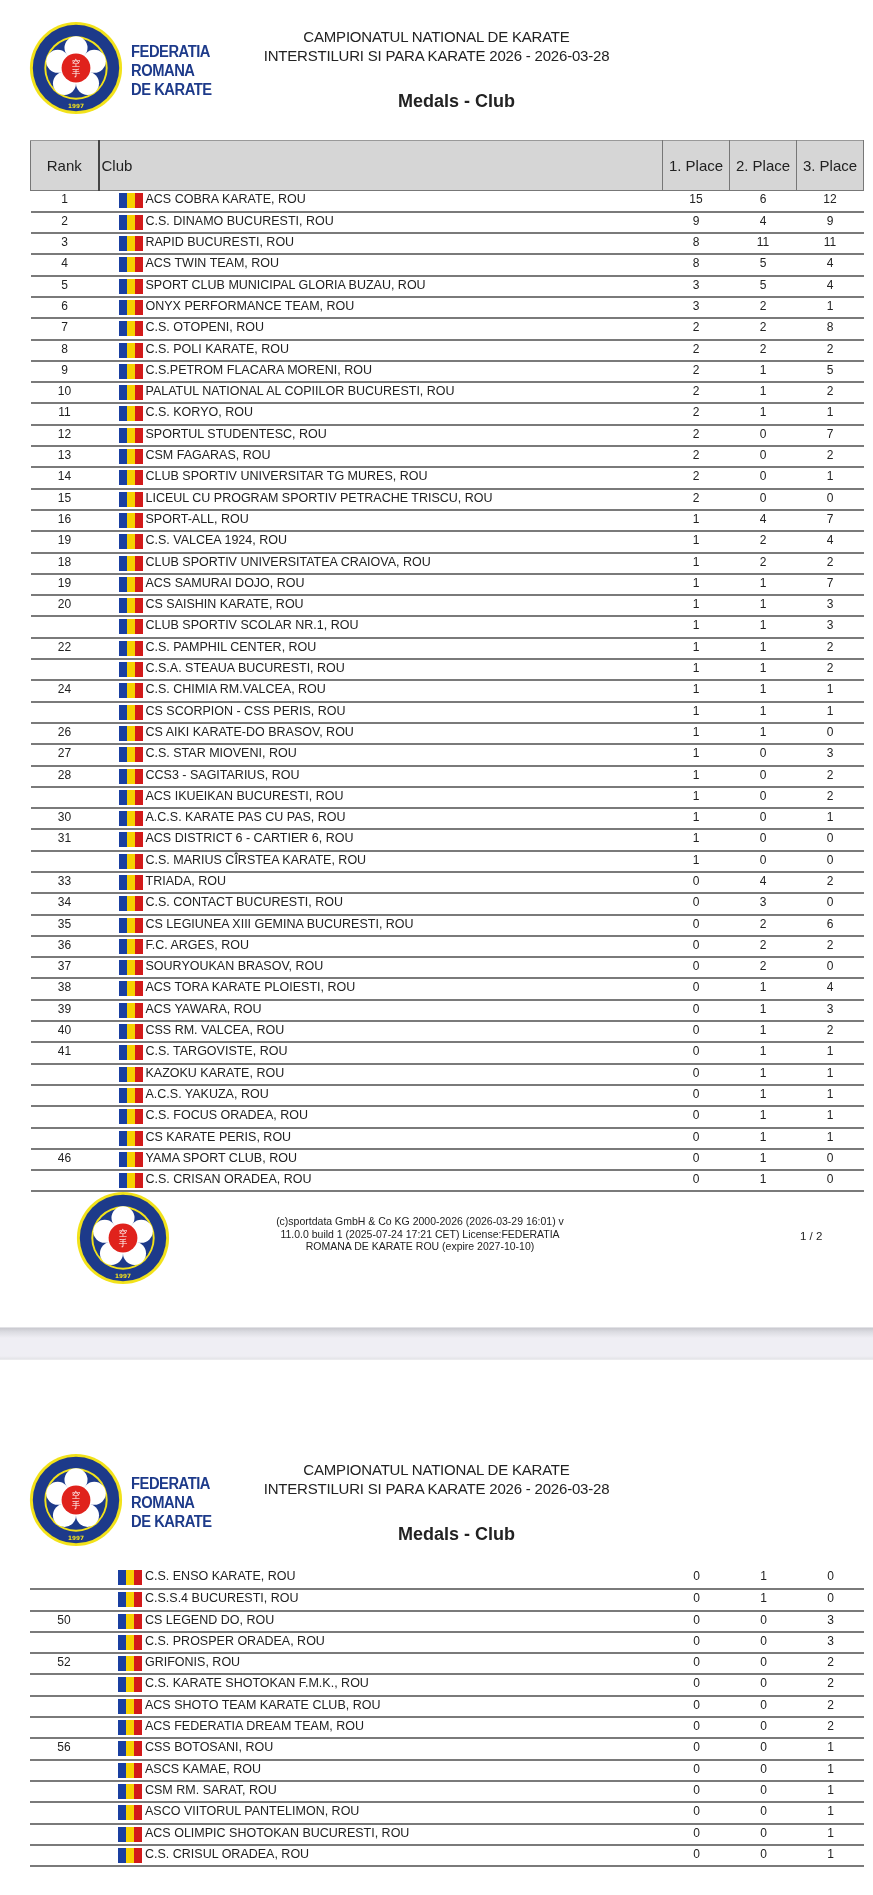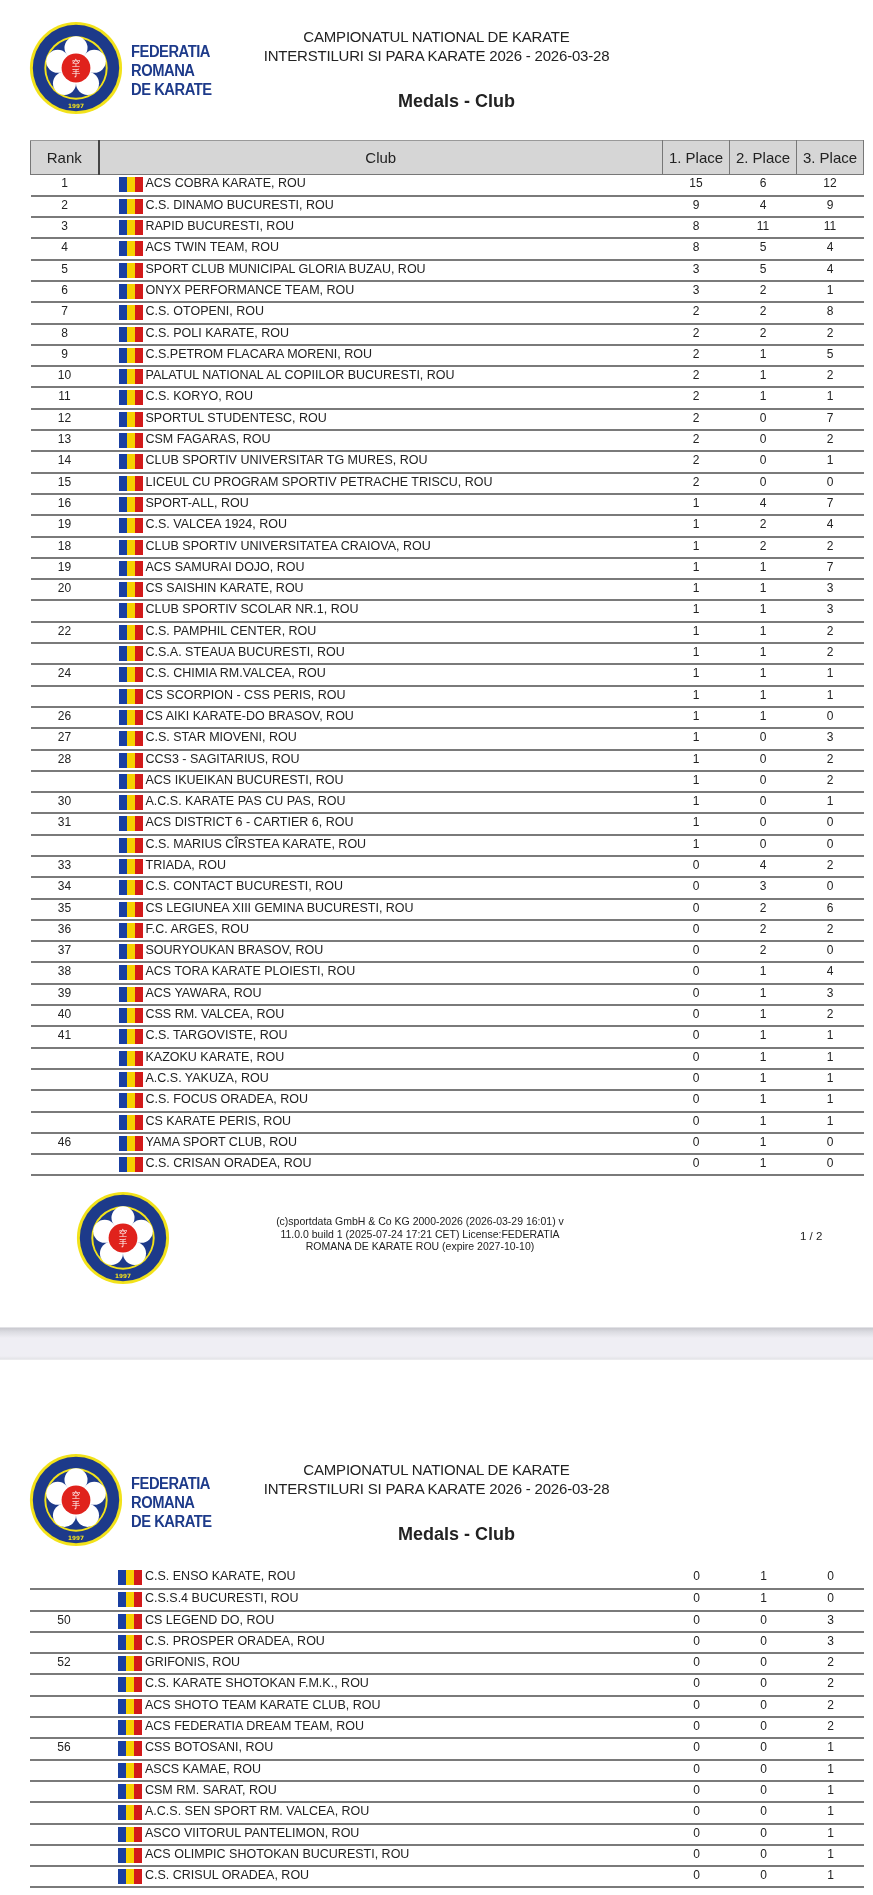--- a/index.html
+++ b/index.html
@@ -10,23 +10,23 @@
   .page-gap { position: absolute; left: 0; top: 1327px; width: 873px; height: 33px;
     background: linear-gradient(#c9c9cf 0px, #dcdce2 4px, #efeef4 10px, #efeef4 28px, #e4e4e8 31px, #ffffff 33px); border-top: 1px solid #e2e2e6; }
 
   .header { position: absolute; left: 0; width: 873px; height: 120px; }
   .logo { position: absolute; left: 28px; width: 96px; height: 96px; }
   .logo-text { position: absolute; left: 131px; font-family: "Liberation Sans", sans-serif; font-weight: bold; color: #1d3a8a; font-size: 16px; line-height: 19px; letter-spacing: -0.5px; transform: scaleX(0.92); transform-origin: left; }
   .title-line { position: absolute; left: 0; width: 873px; text-align: center; font-size: 15px; color: #222; letter-spacing: -0.2px; }
   .subtitle { position: absolute; width: 873px; text-align: center; font-size: 18px; color: #222; font-weight: bold; }
 
   table.medals { position: absolute; left: 30px; width: 834px; border-collapse: collapse; font-size: 12px; }
-  table.medals th { background: #d6d6d6; font-weight: normal; font-size: 15px; height: 19px; padding: 8px 2px; border: 1px solid #777; border-top: 1px solid #999; color: #222; }
+  table.medals th { background: #d6d6d6; font-weight: normal; font-size: 15px; height: 19px; padding: 16px 2px; border: 1px solid #777; border-top: 1px solid #999; color: #222; }
   table.medals th.rank { width: 68px; text-align: center; }
-  table.medals th.club { text-align: center; border-left: 2px solid #444; }
+  table.medals th.club { text-align: left; border-left: 2px solid #444; }
   table.medals th.place { width: 67px; text-align: center; }
   table.medals td { height: 21.3px; border-bottom: 2px solid #7a7a7a; vertical-align: top; padding-top: 1px; color: #222; }
   table.medals td.rank { width: 68px; text-align: center; font-size: 12px; }
   table.medals td.club { font-size: 12.5px; white-space: nowrap; }
   table.medals td.num { width: 67px; text-align: center; font-size: 12px; }
   .flag { display: inline-block; width: 24px; height: 15px; vertical-align: top; margin-right: 3px; margin-top: 1px; margin-left: 20px; background: linear-gradient(90deg, #1a3fa0 0 33%, #f6d100 33% 66%, #d21a1a 66% 100%); }
 
   .footer { position: absolute; left: 0; top: 1185px; width: 873px; height: 110px; }
   .footer .logo { left: 75px; top: 5px; width: 96px; height: 96px; }
   .footer-text { position: absolute; left: 230px; width: 380px; top: 30px; text-align: center; font-size: 10.5px; line-height: 12.5px; color: #222; }
@@ -542,27 +542,20 @@
         </tr>
         <tr>
           <td class="rank"></td>
           <td class="club"><span class="flag"></span><span>CSM RM. SARAT, ROU</span></td>
           <td class="num">0</td>
           <td class="num">0</td>
           <td class="num">1</td>
         </tr>
         <tr>
           <td class="rank"></td>
-          <td class="club"><span class="flag"></span><span>A.C.S. SEN SPORT RM. VALCEA, ROU</span></td>
-          <td class="num">0</td>
-          <td class="num">0</td>
-          <td class="num">1</td>
-        </tr>
-        <tr>
-          <td class="rank"></td>
           <td class="club"><span class="flag"></span><span>ASCO VIITORUL PANTELIMON, ROU</span></td>
           <td class="num">0</td>
           <td class="num">0</td>
           <td class="num">1</td>
         </tr>
         <tr>
           <td class="rank"></td>
           <td class="club"><span class="flag"></span><span>ACS OLIMPIC SHOTOKAN BUCURESTI, ROU</span></td>
           <td class="num">0</td>
           <td class="num">0</td>

